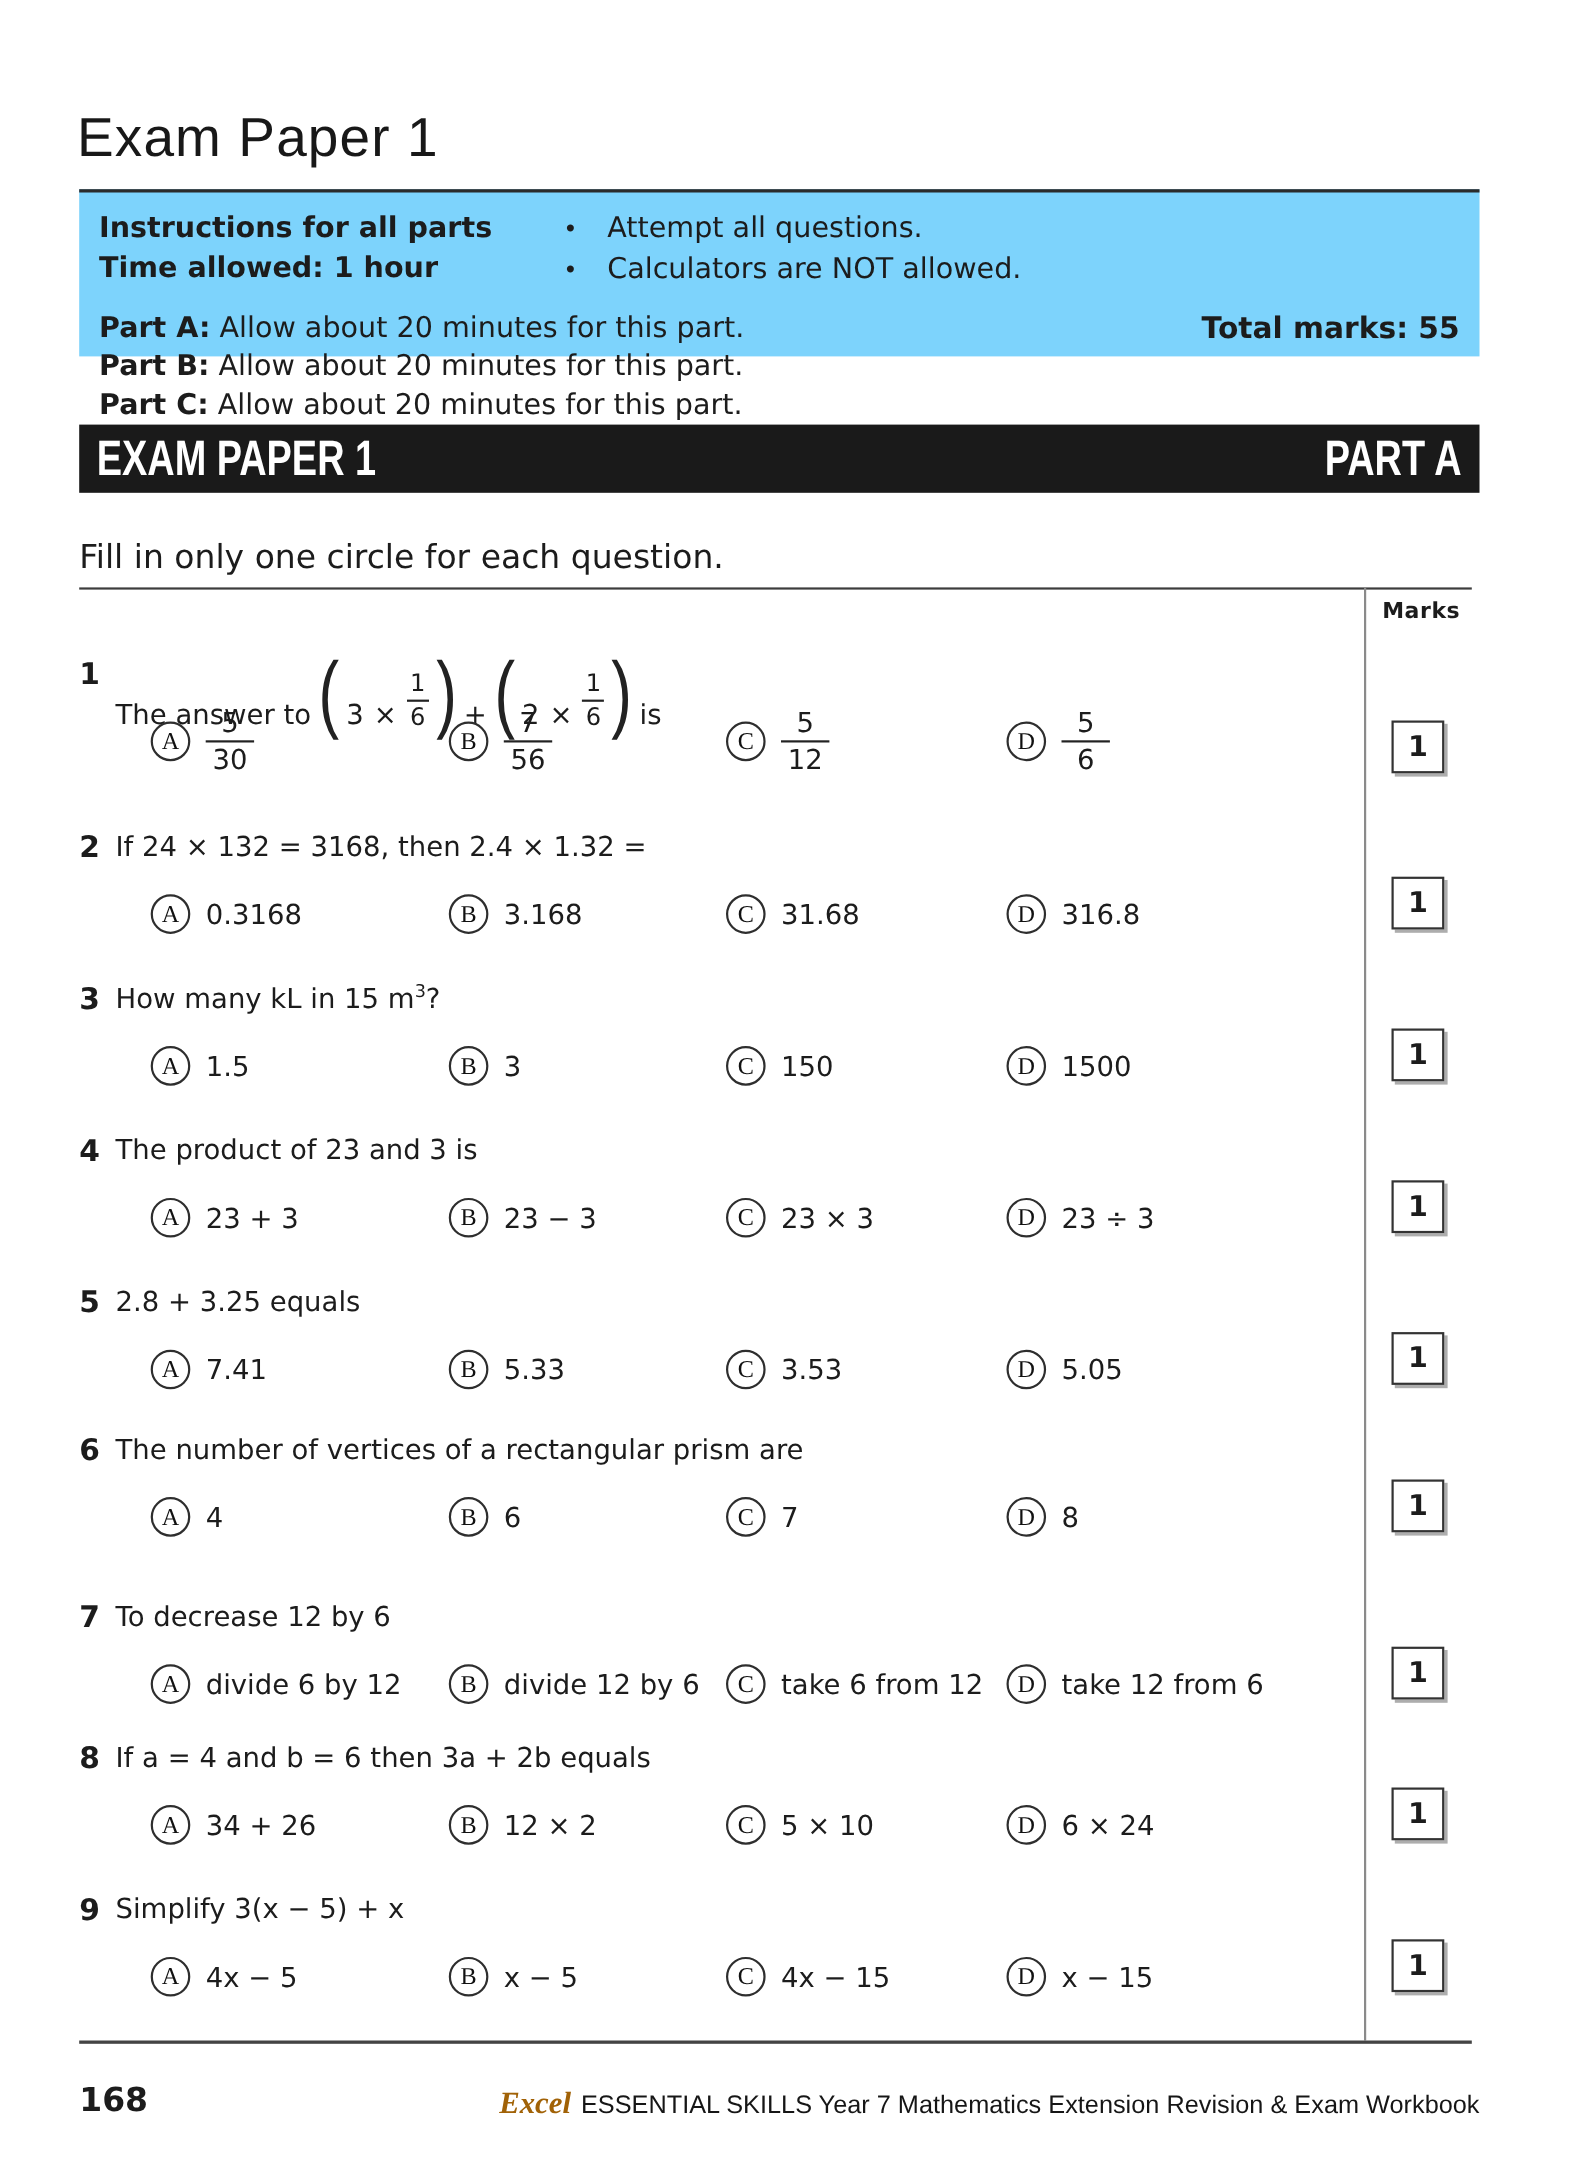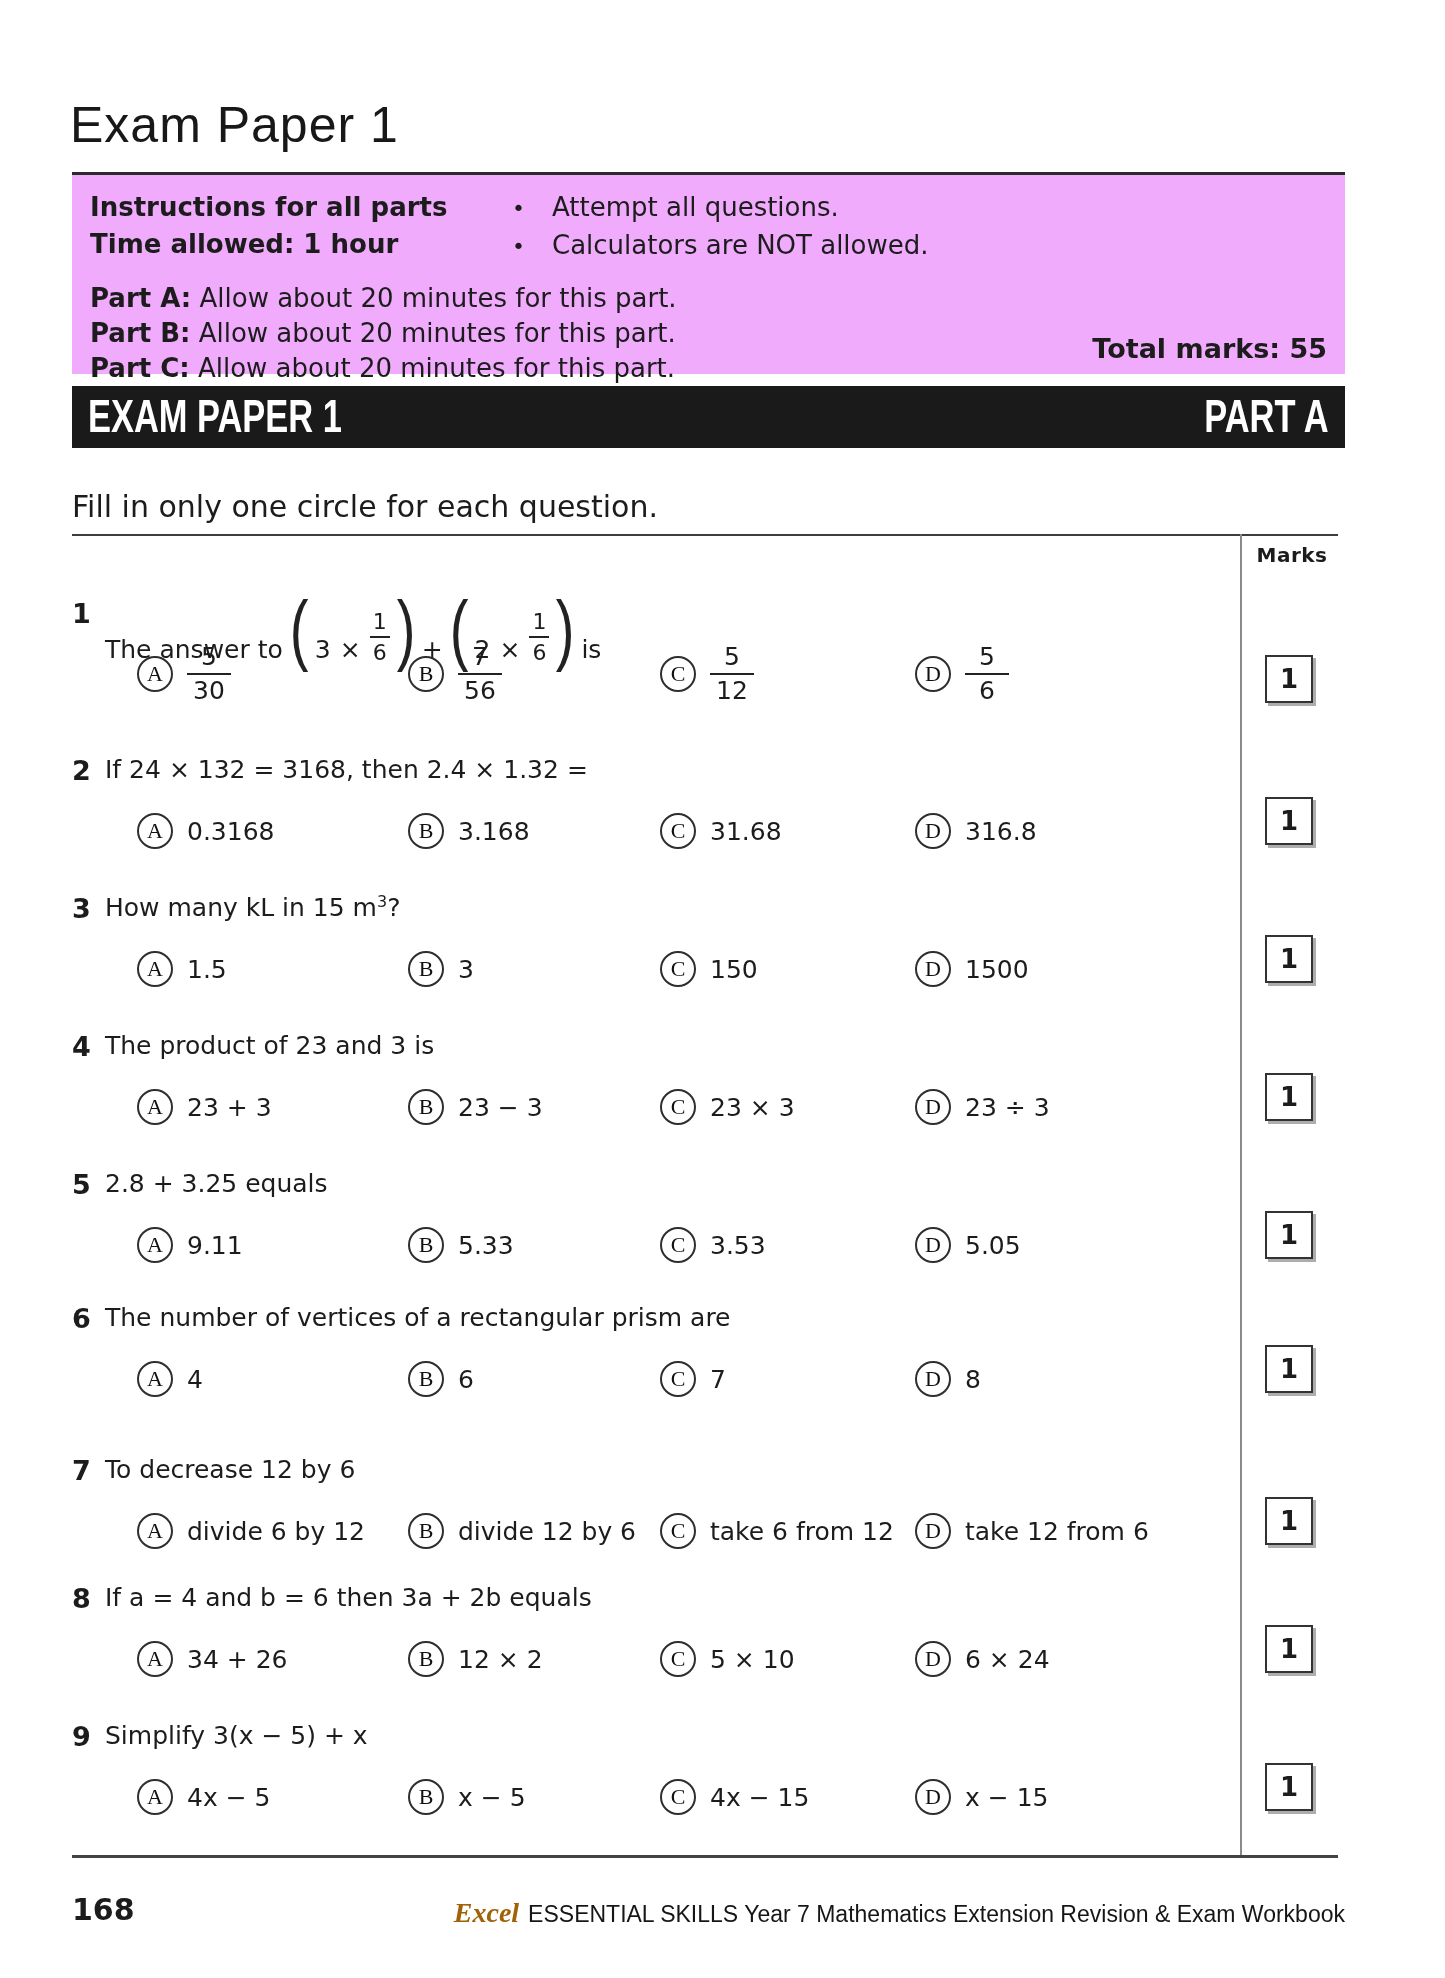--- a/index.html
+++ b/index.html
@@ -10,21 +10,21 @@
   .abs{position:absolute;}
 
   
   .page-title{
     left:70px;top:96px;font-family:"Liberation Sans",sans-serif;
     font-size:50px;font-weight:400;letter-spacing:1px;color:#181818;white-space:nowrap;
   }
 
   
   .instr-box{
-    left:72px;top:172px;width:1273px;height:202px;background:#f0abfc;
+    left:72px;top:172px;width:1273px;height:152px;background:#7dd3fc;
     border-top:3px solid #2b2b2b;box-sizing:border-box;padding:14px 18px 10px 18px;
   }
   .instr-row{display:flex;}
   .instr-left{width:422px;}
   .instr-left div{font-weight:700;font-size:26px;line-height:37px;white-space:nowrap;}
   .instr-bullets .brow{display:flex;align-items:baseline;font-size:26px;line-height:37px;white-space:nowrap;}
   .instr-bullets .bullet{width:40px;text-align:left;font-size:22px;}
   .parts{margin-top:16px;}
   .parts .prow{font-size:26px;line-height:35px;white-space:nowrap;}
   .parts .plabel{font-weight:700;}
@@ -296,21 +296,21 @@
 </div>
 <div class="mbox" style="top:1073px">1</div>
 
 <div class="q" style="top:1169px">
   <div class="qnum">5</div>
   <div class="qtext">2.8 + 3.25 equals</div>
   <div class="opt opt-a">
       <span class="circ">
         <span>A</span>
       </span>
-      <span class="olabel">9.11</span>
+      <span class="olabel">7.41</span>
     </div>
   <div class="opt opt-b">
       <span class="circ">
         <span>B</span>
       </span>
       <span class="olabel">5.33</span>
     </div>
   <div class="opt opt-c">
       <span class="circ">
         <span>C</span>

